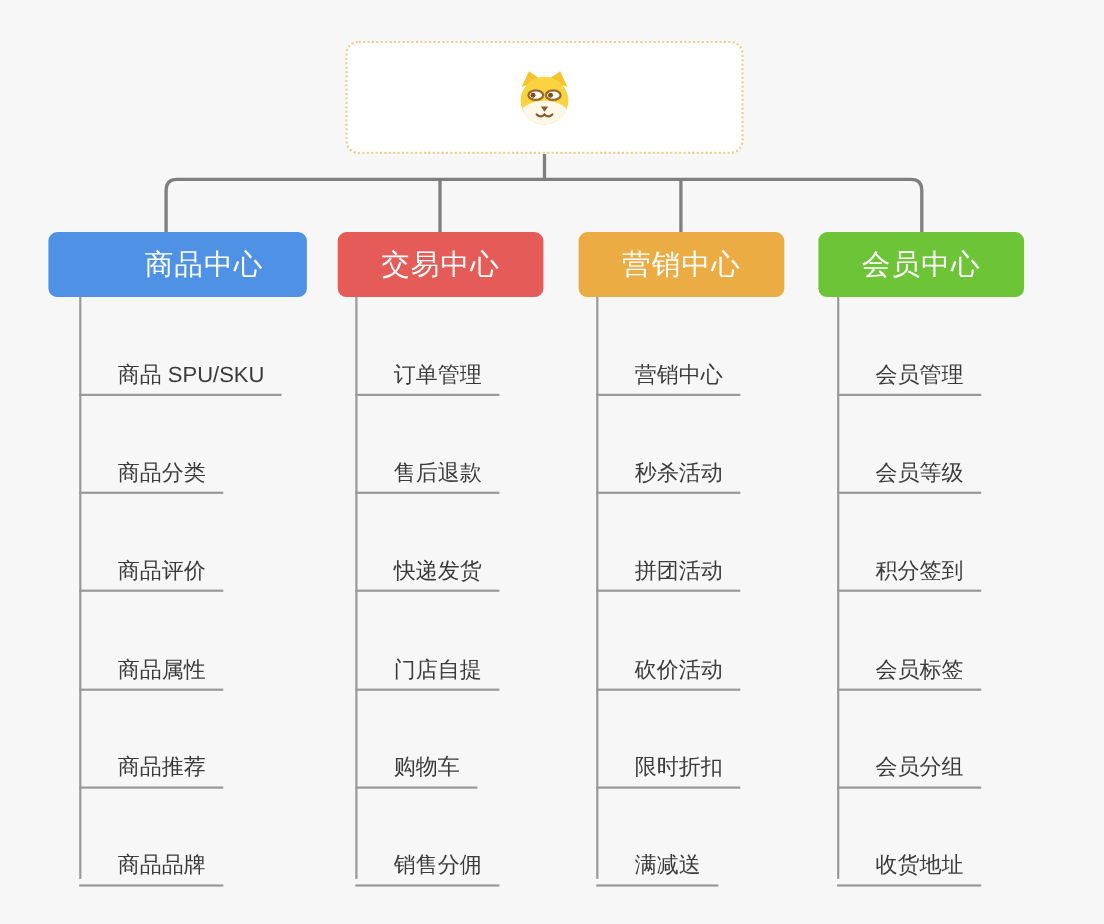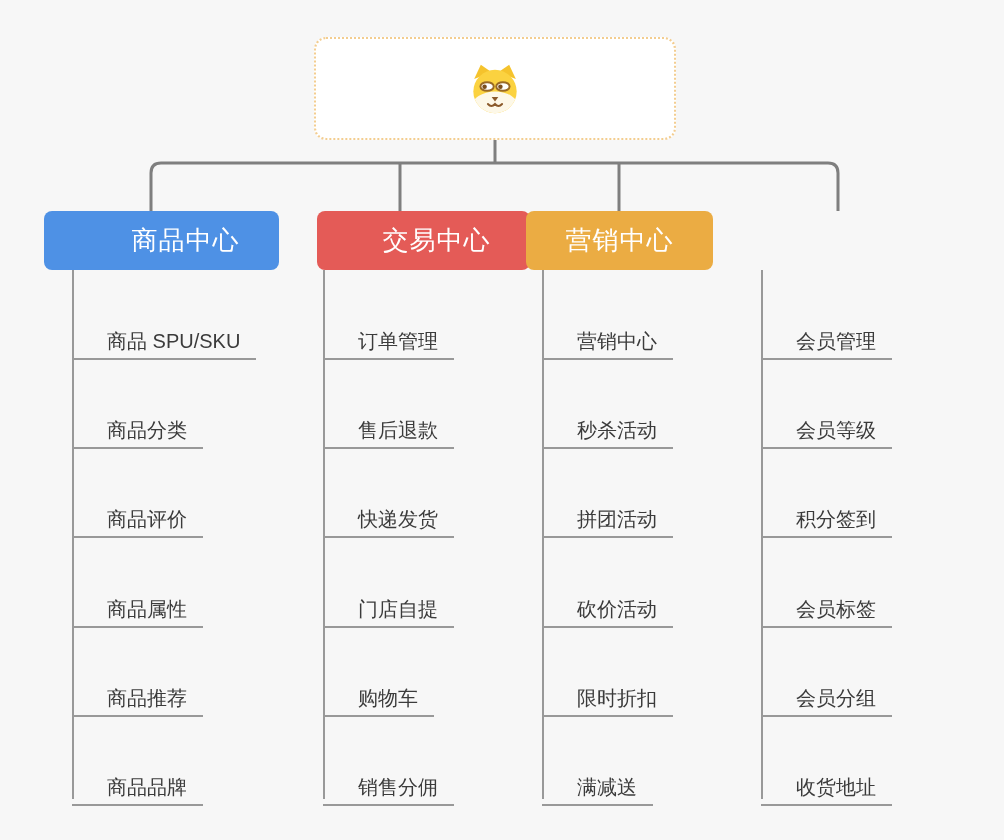--- a/index.html
+++ b/index.html
@@ -53,21 +53,21 @@
     display: flex;
     align-items: center;
     justify-content: center;
     color: #FFFFFF;
     font-size: 26px;
     font-weight: 500;
     letter-spacing: 1px;
     z-index: 2;
   }
   .branch-0 { left: 44px; padding-left: 48px;  }
-  .branch-1 { left: 317px; padding-left: 26px; }
+  .branch-1 { left: 307px; }
   .branch-2 { left: 526px; }
   .branch-3 { left: 744px; }
   
   .leaf-column {
     position: absolute;
     top: 270px;
     height: 529px;
     border-left: 2px solid #999999;
     z-index: 1;
   }
@@ -126,20 +126,21 @@
       <circle cx="19.5" cy="27.2" r="2.7" fill="#7B4F1D"></circle>
       <circle cx="38.5" cy="27.2" r="2.7" fill="#7B4F1D"></circle>
       <path d="M28 39.5 h8 l-4 5.5 z" fill="#8B5A2B"></path>
       <path d="M23.5 48 q4.2 4.5 8.5 0 q4.2 4.5 8.5 0" stroke="#8B5A2B" stroke-width="2.4" fill="none" stroke-linecap="round"></path>
     </svg>
   </div>
 
   <div class="branch-node branch-0" style="background-color: rgb(78, 145, 229);">商品中心</div>
   <div class="branch-node branch-1" style="background-color: rgb(228, 91, 87);">交易中心</div>
   <div class="branch-node branch-2" style="background-color: rgb(235, 172, 67); text-align: center;">营销中心</div>
+  <div class="branch-node branch-3" style="background-color: rgb(109, 196, 54);">会员中心</div>
 
   <div class="leaf-column col-0">
     <div class="leaf-item row-0">商品 SPU/SKU</div>
     <div class="leaf-item row-1">商品分类</div>
     <div class="leaf-item row-2">商品评价</div>
     <div class="leaf-item row-3">商品属性</div>
     <div class="leaf-item row-4">商品推荐</div>
     <div class="leaf-item row-5">商品品牌</div>
   </div>
 

